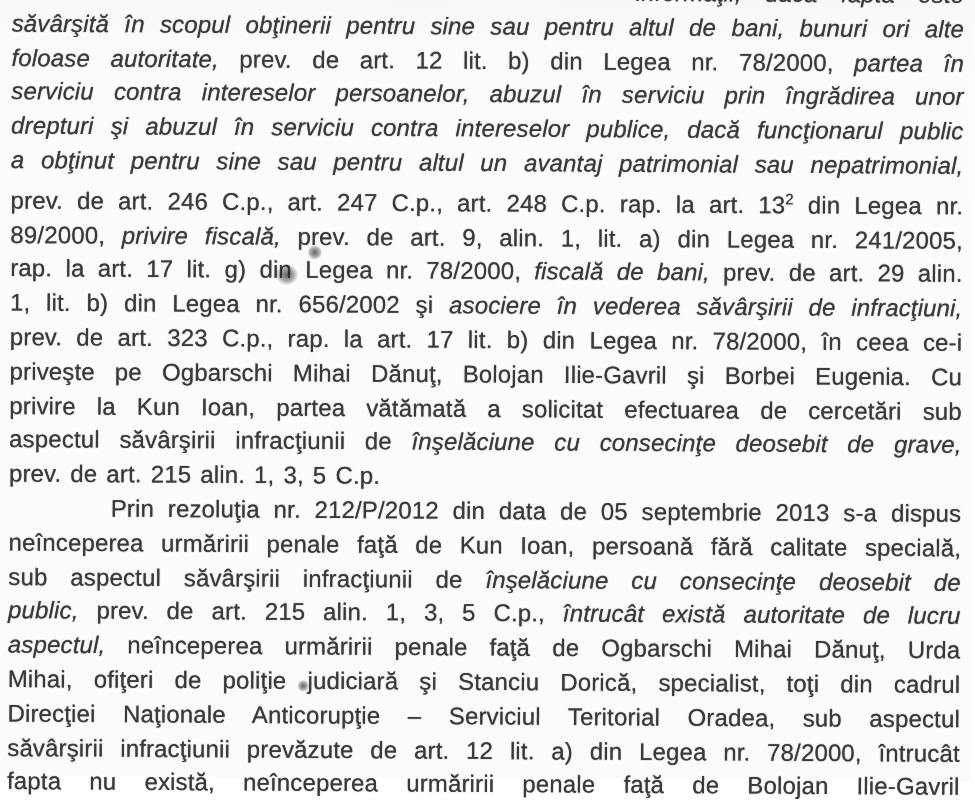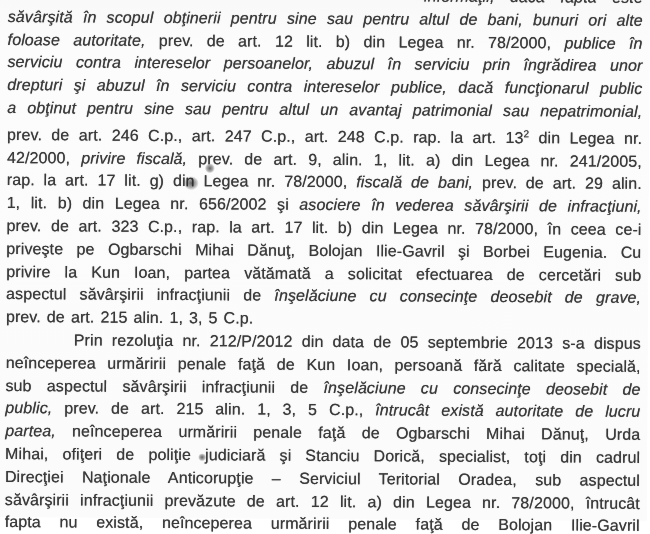--- a/index.html
+++ b/index.html
@@ -63,40 +63,40 @@
 </style>
 </head>
 <body>
 
 <div class="page">
   <div class="textblock">
     <div class="line clip-line">informaţii, dacă fapta este</div>
 
   <div>
         <div class="line"><span class="it">săvârşită în scopul obţinerii pentru sine sau pentru altul de bani, bunuri ori alte</span></div>
-        <div class="line"><span class="it">foloase autoritate,</span><span> prev. de art. 12 lit. b) din Legea nr. 78/2000, </span><span class="it">publice în</span></div>
+        <div class="line"><span class="it">foloase autoritate,</span><span> prev. de art. 12 lit. b) din Legea nr. 78/2000, </span><span class="it">partea în</span></div>
         <div class="line"><span class="it">serviciu contra intereselor persoanelor, abuzul în serviciu prin îngrădirea unor</span></div>
         <div class="line"><span class="it">drepturi şi abuzul în serviciu contra intereselor publice, dacă funcţionarul public</span></div>
         <div class="line"><span class="it">a obţinut pentru sine sau pentru altul un avantaj patrimonial sau nepatrimonial,</span></div>
         <div class="line"><span>prev. de art. 246 C.p., art. 247 C.p., art. 248 C.p. rap. la art. 13</span><span class="sup">2</span><span> din Legea nr.</span></div>
-        <div class="line"><span>42/2000, </span><span class="it">privire fiscală,</span><span> prev. de art. 9, alin. 1, lit. a) din Legea nr. 241/2005,</span></div>
+        <div class="line"><span>89/2000, </span><span class="it">privire fiscală,</span><span> prev. de art. 9, alin. 1, lit. a) din Legea nr. 241/2005,</span></div>
         <div class="line"><span>rap. la art. 17 lit. g) din Legea nr. 78/2000, </span><span class="it">fiscală de bani,</span><span> prev. de art. 29 alin.</span></div>
         <div class="line"><span>1, lit. b) din Legea nr. 656/2002 şi </span><span class="it">asociere în vederea săvârşirii de infracţiuni,</span></div>
         <div class="line"><span>prev. de art. 323 C.p., rap. la art. 17 lit. b) din Legea nr. 78/2000, în ceea ce-i</span></div>
         <div class="line"><span>priveşte pe Ogbarschi Mihai Dănuţ, Bolojan Ilie-Gavril şi Borbei Eugenia. Cu</span></div>
         <div class="line"><span>privire la Kun Ioan, partea vătămată a solicitat efectuarea de cercetări sub</span></div>
         <div class="line"><span>aspectul săvârşirii infracţiunii de </span><span class="it">înşelăciune cu consecinţe deosebit de grave,</span></div>
         <div class="line short"><span>prev. de art. 215 alin. 1, 3, 5 C.p.</span></div>
       </div>
       <div>
         <div class="line indent"><span>Prin rezoluţia nr. 212/P/2012 din data de 05 septembrie 2013 s-a dispus</span></div>
         <div class="line"><span>neînceperea urmăririi penale faţă de Kun Ioan, persoană fără calitate specială,</span></div>
         <div class="line"><span>sub aspectul săvârşirii infracţiunii de </span><span class="it">înşelăciune cu consecinţe deosebit de</span></div>
         <div class="line"><span class="it">public,</span><span> prev. de art. 215 alin. 1, 3, 5 C.p., </span><span class="it">întrucât există autoritate de lucru</span></div>
-        <div class="line"><span class="it">partea,</span><span> neînceperea urmăririi penale faţă de Ogbarschi Mihai Dănuţ, Urda</span></div>
+        <div class="line"><span class="it">aspectul,</span><span> neînceperea urmăririi penale faţă de Ogbarschi Mihai Dănuţ, Urda</span></div>
         <div class="line"><span>Mihai, ofiţeri de poliţie judiciară şi Stanciu Dorică, specialist, toţi din cadrul</span></div>
         <div class="line"><span>Direcţiei Naţionale Anticorupţie – Serviciul Teritorial Oradea, sub aspectul</span></div>
         <div class="line"><span>săvârşirii infracţiunii prevăzute de art. 12 lit. a) din Legea nr. 78/2000, întrucât</span></div>
         <div class="line"><span>fapta nu există, neînceperea urmăririi penale faţă de Bolojan Ilie-Gavril</span></div>
       </div>
     </div>
   <div class="smudge s1"></div>
   <div class="smudge s2"></div>
   <div class="smudge s3"></div>
 </div>

